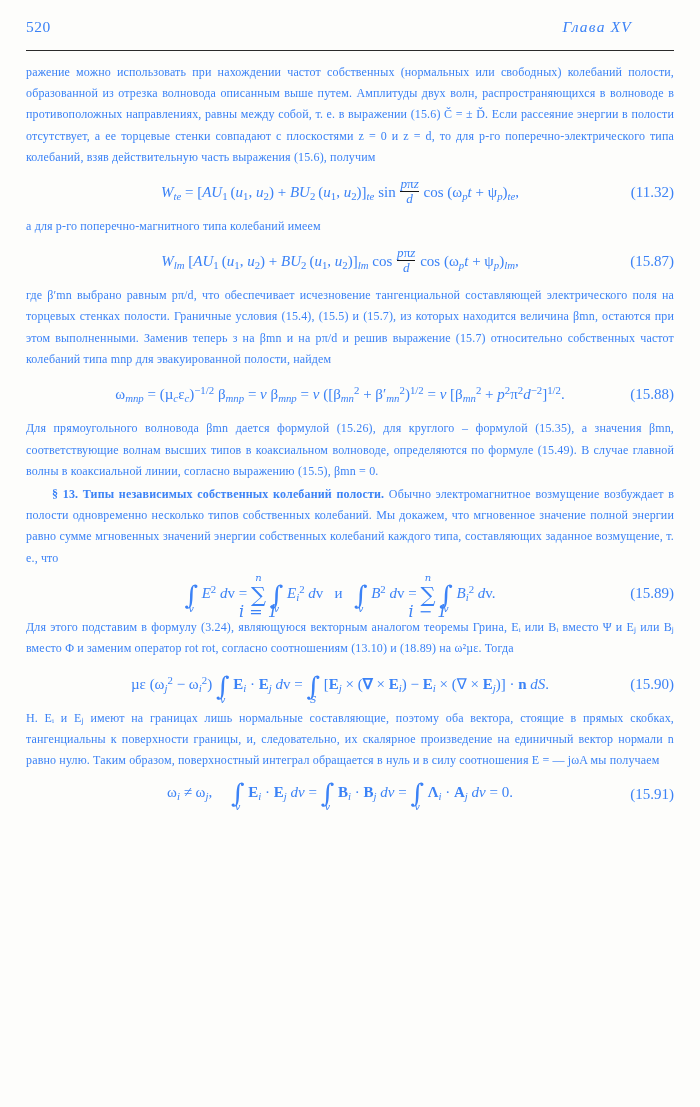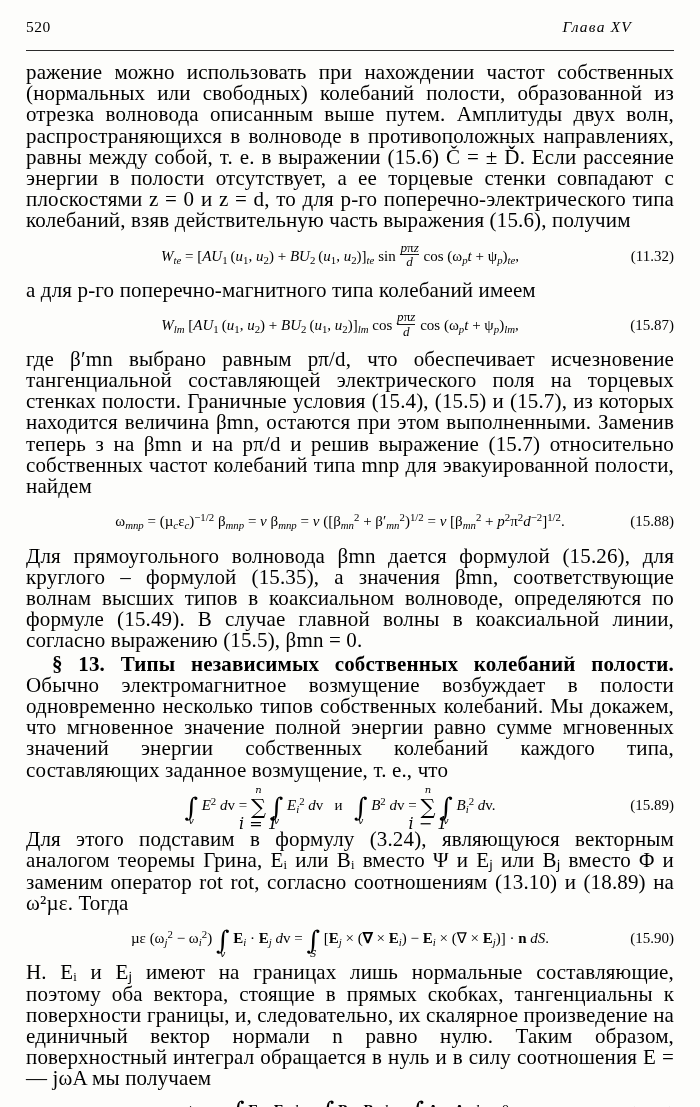--- a/index.html
+++ b/index.html
@@ -6,21 +6,21 @@
     margin: 0;
     padding: 0;
     background: #ffffff;
   }
   .page {
     position: relative;
     width: 700px;
     height: 1107px;
     background: #fdfdfb;
     font-family: "Liberation Serif", serif;
-    color: #000000;
+    color: #3b82f6;
     overflow: hidden;
   }
   .inner {
     position: absolute;
     left: 26px;
     top: 18px;
     width: 648px;
   }
   .runhead {
     display: flex;
@@ -40,21 +40,21 @@
     font-style: italic;
     letter-spacing: 1.2px;
     margin-right: 42px;
   }
   .rule {
     border-top: 1px solid #2b2b2b;
     margin: 0 0 11px 0;
   }
   p.body {
     margin: 0 0 2px 0;
-    font-size: 21px;
+    font-size: 12px;
     line-height: 21.2px;
     text-align: justify;
     text-justify: inter-word;
     hyphens: manual;
     letter-spacing: 0.15px;
   }
   p.body.indent {
     text-indent: 26px;
   }
   .eq {

